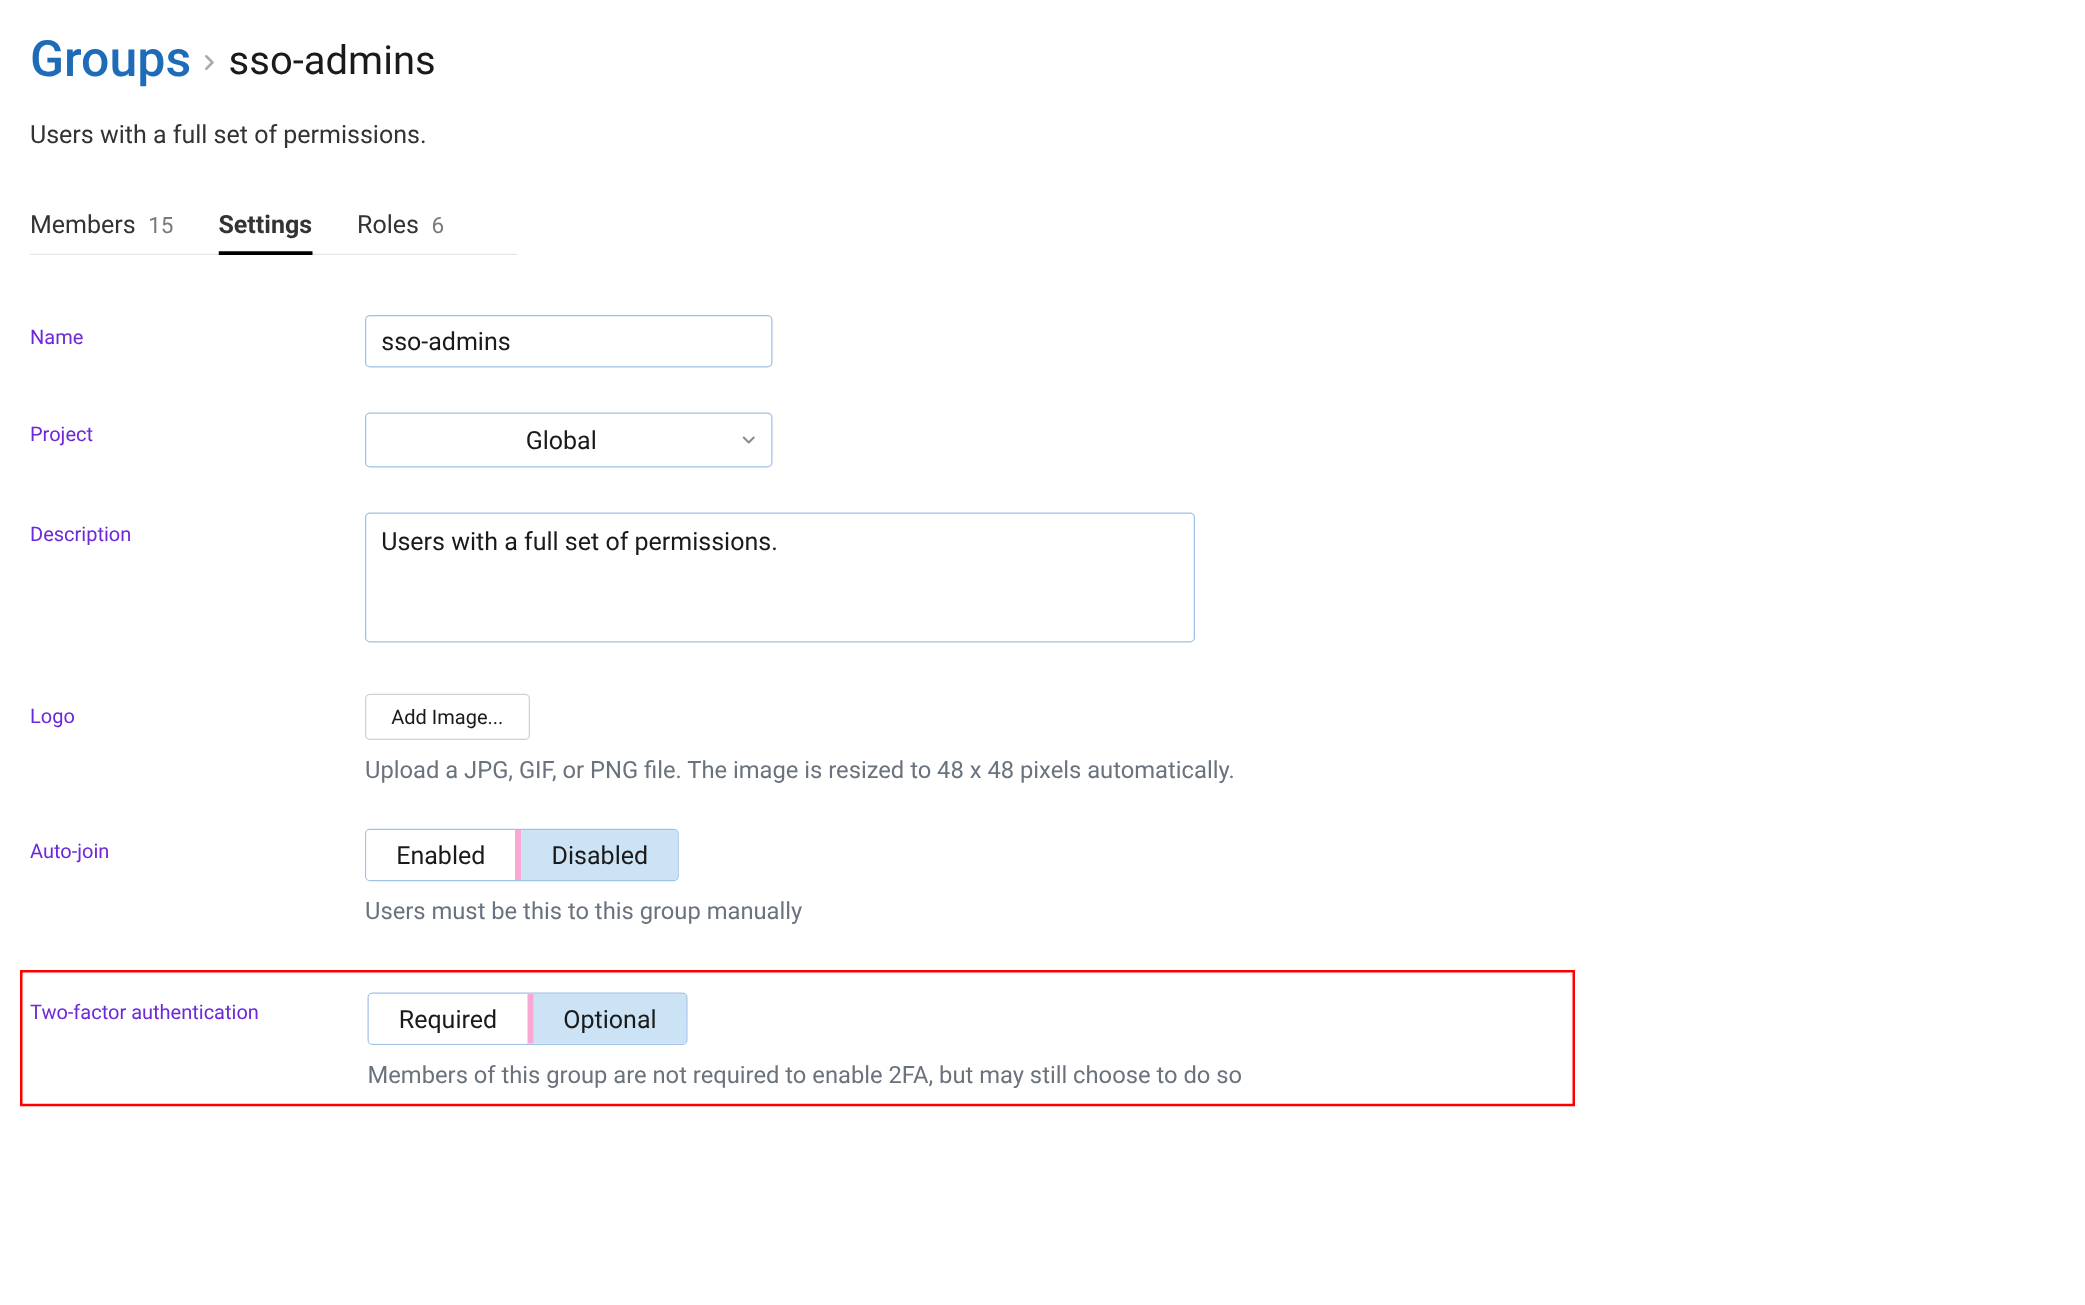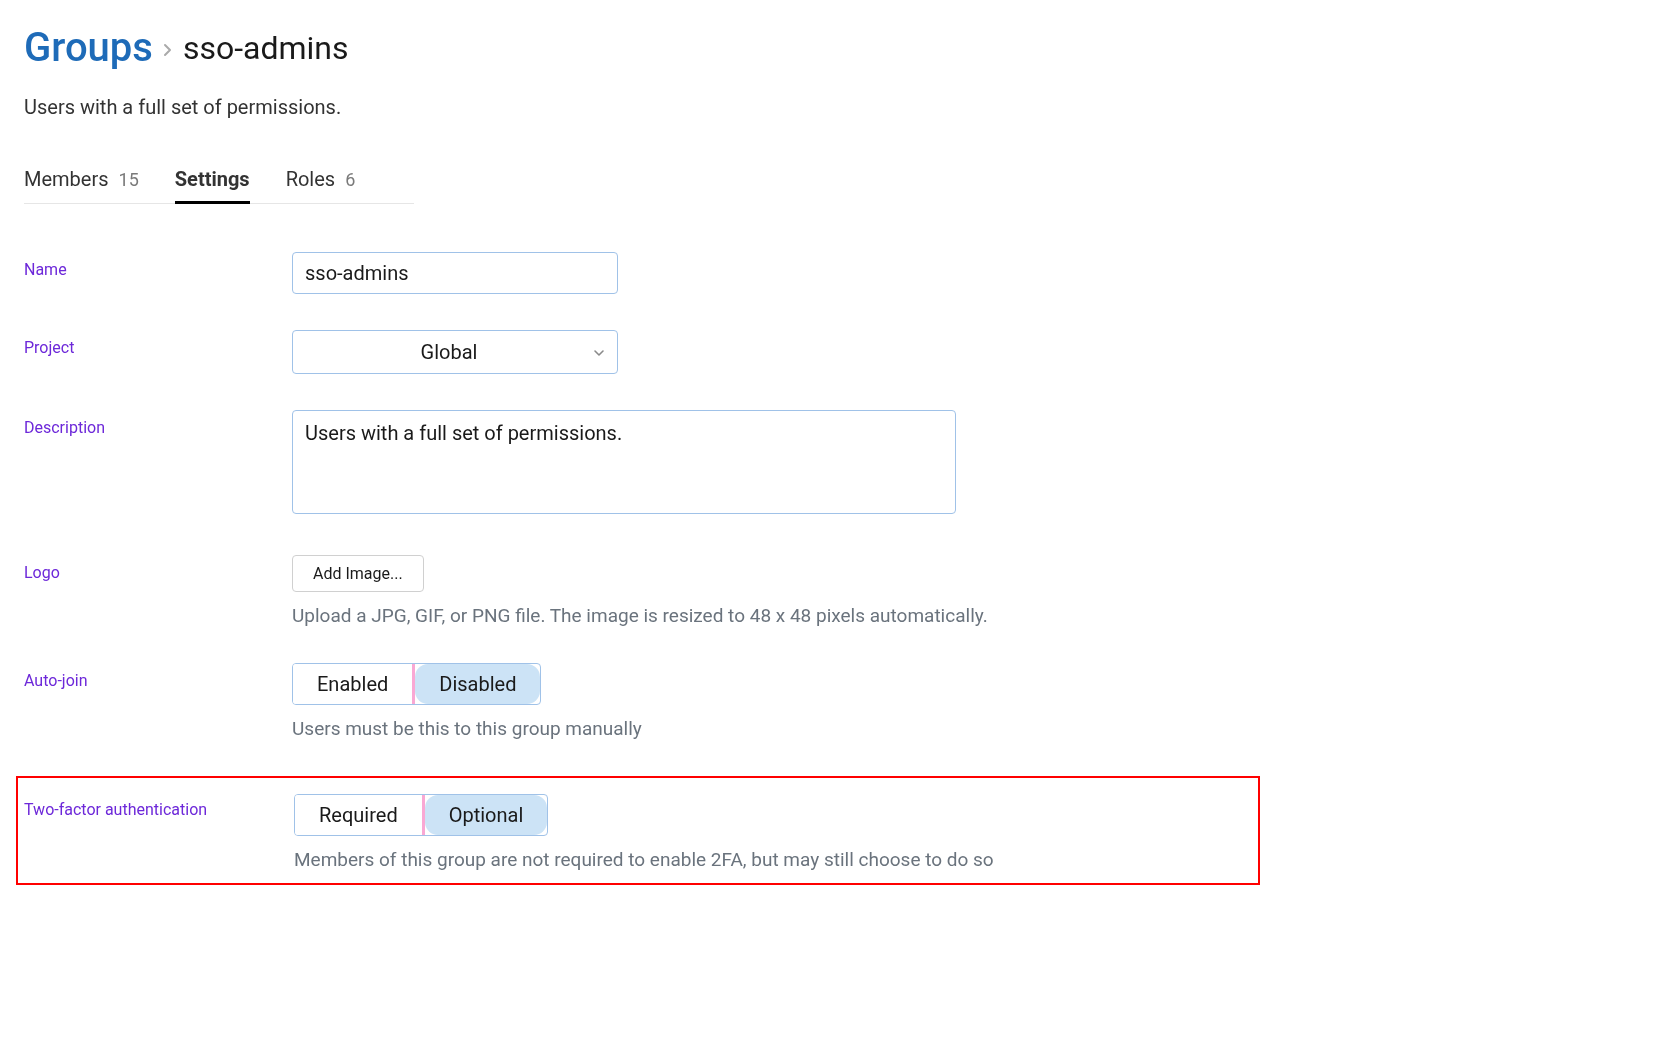--- a/index.html
+++ b/index.html
@@ -160,24 +160,23 @@
       padding: 8px 24px;
       font-size: 20px;
       background: #fff;
       color: #1a1a1a;
       cursor: pointer;
       border: none;
       font-family: inherit;
     }
     .toggle-btn.selected {
       background: #cce3f6;
-      border-radius: 13px;
     }
     .toggle-btn:first-child {
-      border-right: 3px solid #f9a8d4;
+      border-right: 5px solid #f9a8d4;
     }
     .highlight-box {
       border: 2px solid #ff0000;
       padding: 16px 6px 12px 6px;
       display: flex;
       align-items: flex-start;
       margin-left: -8px;
       width: 1244px;
     }
     .highlight-box .form-label {

